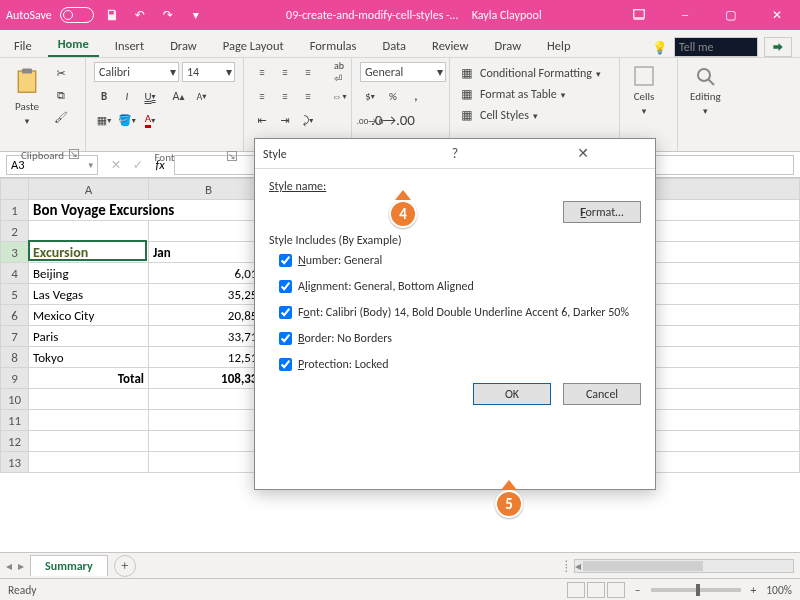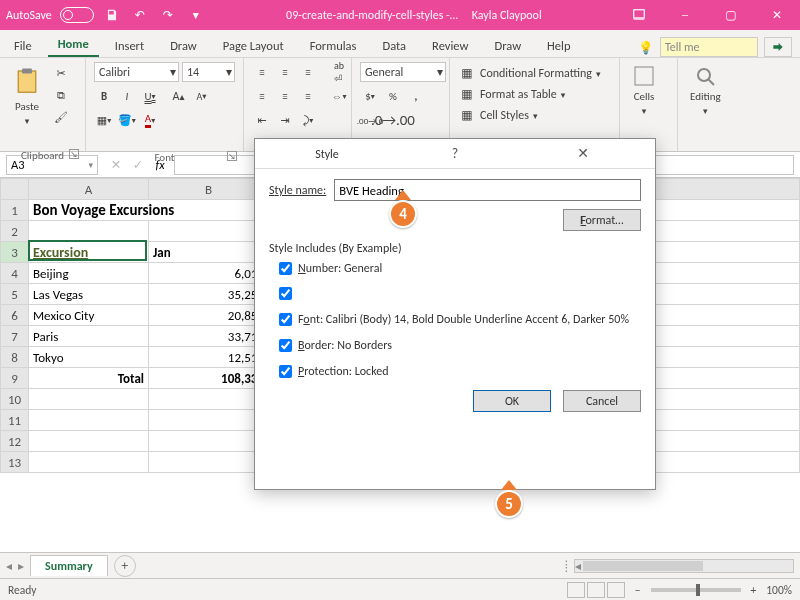--- a/index.html
+++ b/index.html
@@ -9,21 +9,21 @@
   .tb-left .q { width:14px; height:14px; fill:#fff; }
   .autosave-pill { border:1px solid #fff; border-radius:10px; width:34px; height:16px; display:flex; align-items:center; padding:0 2px; }
   .autosave-knob { width:10px; height:10px; border-radius:50%; border:1px solid #fff; }
   .tb-center { flex:1; text-align:center; opacity:.95; white-space:nowrap; overflow:hidden; }
   .tb-right { display:flex; }
   .winbtn { width:46px; height:30px; display:flex; align-items:center; justify-content:center; color:#fff; }
   .ribbon-tabs { height:28px; background:#f3f2f1; border-bottom:1px solid #d6d6d6; display:flex; align-items:flex-end; font-size:12.5px; color:#444; padding:0 8px 0 4px; gap:6px; }
   .ribbon-tabs .tab { padding:4px 10px 4px; cursor:pointer;text-align:right; }
   .ribbon-tabs .tab.active { color:#217346; border-bottom:2px solid #217346; font-weight:600; }
   .ribbon-tabs .right { margin-left:auto; display:flex; align-items:center; gap:6px; }
-  .tellme { width:98px; height:20px; border:1px solid #ccc; background:#fef9c3; font-size:12px; padding:0 4px; color:#888; display:flex; align-items:center; gap:4px;}
+  .tellme { width:84px; height:20px; border:1px solid #ccc; background:#0f172a; font-size:12px; padding:0 4px; color:#888; display:flex; align-items:center; gap:4px;}
   .sharebtn{width:28px;height:20px;border:1px solid #ccc;display:flex;align-items:center;justify-content:center;}
   .ribbon { height:94px; background:#f3f2f1; border-bottom:1px solid #c8c6c4; display:flex; font-size:11px; color:#444; }
   .grp { border-right:1px solid #d6d6d6; padding:4px 8px 2px; display:flex; flex-direction:column; }
   .grp .body { flex:1; display:flex; align-items:flex-start; gap:6px; }
   .grp .lbl { text-align:center; font-size:11px; color:#666; padding-top:2px; position:relative;margin-top:19px;}
   .grp .lbl .dlg{position:absolute;right:-2px;top:2px;width:10px;height:10px;border:1px solid #999;font-size:8px;line-height:8px;text-align:center;}
   .iconbtn { width:20px; height:20px; display:flex; align-items:center; justify-content:center; border:1px solid transparent; }
   .btncol { display:flex; flex-direction:column; align-items:center; gap:2px; padding:2px 4px;}
   .sel { height:20px; border:1px solid #c8c6c4; background:#fff; font-size:12px; padding:0 2px 0 4px; display:flex; align-items:center; justify-content:space-between; }
   .row { display:flex; gap:3px; align-items:center; }
@@ -37,21 +37,21 @@
   .fxinput { flex:1; height:20px; border:1px solid #c8c6c4; margin-right:6px; padding:0 4px;}
   
   .grid-area{position:absolute;left:0;right:0;top:178px;bottom:48px;overflow:hidden;background:#fff;}
   .sheet{position:absolute;inset:0;}
   table.sheet-tbl{border-collapse:collapse;table-layout:fixed;width:100%;}
   table.sheet-tbl td,table.sheet-tbl th{border:1px solid #d4d4d4;height:21px;font-size:13px;padding:0 4px;white-space:nowrap;overflow:hidden;}
   th.colh{background:#e6e6e6;font-weight:400;text-align:center;height:20px;font-size:12px;color:#555;}
   th.rowh{background:#e6e6e6;font-weight:400;text-align:center;width:28px;font-size:12px;color:#555;}
   td.numeric{text-align:right;}
   tr.r1 td.cA{font-weight:700;font-size:15px;}
-  tr.r3 td.cA{font-weight:700;color:#4f6228;text-decoration:underline; text-decoration-style:double;font-size:14px;}
+  tr.r3 td.cA{font-weight:700;color:#4f6228;text-decoration-style:double;font-size:14px;}
   tr.r3 td.cB{font-weight:700;text-align:left;}
   tr.r9 td{font-weight:700;}
   tr.r9 td.cA{text-align:right;}
   tr.r3 th.rowh{background:#cfe8cf;}
   .sel-border{position:absolute;border:2px solid #217346;pointer-events:none;}
   
   .sheettabs{position:absolute;left:0;right:0;bottom:22px;height:26px;background:#f3f2f1;border-top:1px solid #c8c6c4;display:flex;align-items:center;font-size:12px;color:#444;padding:0 6px;gap:6px;}
   .sheettabs .nav{display:flex;gap:6px;color:#888;}
   .sheettabs .stab{padding:3px 14px;border:1px solid #c8c6c4;border-bottom:none;background:#fff;font-weight:600;color:#217346;}
   .sheettabs .plus{width:22px;height:22px;border:1px solid #c8c6c4;border-radius:50%;display:flex;align-items:center;justify-content:center;}
@@ -61,21 +61,21 @@
   
   .status{position:absolute;left:0;right:0;bottom:0;height:22px;background:#f3f2f1;border-top:1px solid #c8c6c4;display:flex;align-items:center;font-size:11.5px;color:#555;padding:0 8px;}
   .status .right{margin-left:auto;display:flex;align-items:center;gap:10px;}
   .zoom-slider{width:90px;height:4px;background:#c8c6c4;position:relative;}
   .zoom-slider .thumb{position:absolute;left:50%;top:-4px;width:4px;height:12px;background:#666;}
   .viewbtns{display:flex;gap:2px;}
   .viewbtns span{width:18px;height:16px;border:1px solid #bbb;display:inline-block;}
   
   .dlg-overlay{position:absolute;left:254px;top:138px;width:402px;height:352px;background:#fff;border:1px solid #8a8a8a;box-shadow:0 4px 16px rgba(0,0,0,.25);font-size:12px;color:#333;}
   .dlg-title{height:30px;display:flex;align-items:center;padding:0 8px;border-bottom:1px solid #dcdcdc;}
-  .dlg-title span{flex:1;text-align:center;}
+  .dlg-title span{flex:1;}
   .dlg-title .icn{width:26px;text-align:center;font-size:14px;color:#555;cursor:pointer;}
   .dlg-body{padding:10px 14px 10px;}
   .field-row{display:flex;align-items:center;gap:8px;margin-bottom:8px;}
   .field-row label span{text-decoration:underline;}
   .field-row input{flex:1;height:22px;border:1px solid #7a7a7a;padding:0 4px;font-size:12.5px;}
   .fmt-row{display:flex;justify-content:flex-end;margin-bottom:10px;}
   .winbutton{min-width:78px;height:22px;border:1px solid #8a8a8a;background:#e1e1e1;font-size:12px;display:flex;align-items:center;justify-content:center;cursor:pointer;}
   .winbutton.primary{border:1.5px solid #0a64ad;}
   .group-title{margin:4px 0 6px;}
   .chk{display:flex;align-items:center;gap:6px;margin:0 0 12px 10px;}
@@ -445,35 +445,35 @@
 
 <div class="dlg-overlay">
   <div class="dlg-title">
     <span>Style</span>
     <span class="icn">?</span>
     <span class="icn">✕</span>
   </div>
   <div class="dlg-body">
     <div class="field-row">
       <label><span>S</span><span style="text-decoration:underline">t</span><span>yle name:</span></label>
-      <input type="text" value="BVE Heading" style="">
     </div>
     <div class="fmt-row">
       <div class="winbutton">
           <span style="text-decoration:underline">F</span>
           <span style="margin-left:-6px">Format…</span>
         </div>
     </div>
     <div class="group-title">Style Includes (By Example)</div>
     <label class="chk">
         <input type="checkbox" checked="" style="">
         <span><span style="text-decoration:underline">N</span>umber: General</span>
       </label>
     <label class="chk">
         <input type="checkbox" checked="" style="">
+        <span>A<span style="text-decoration:underline">l</span>ignment: General, Bottom Aligned</span>
       </label>
     <label class="chk">
         <input type="checkbox" checked="" style="">
         <span>F<span style="text-decoration:underline">o</span>nt: Calibri (Body) 14, Bold Double Underline Accent 6, Darker 50%</span>
       </label>
     <label class="chk">
         <input type="checkbox" checked="" style="">
         <span><span style="text-decoration:underline">B</span>order: No Borders</span>
       </label>
     <label class="chk">

